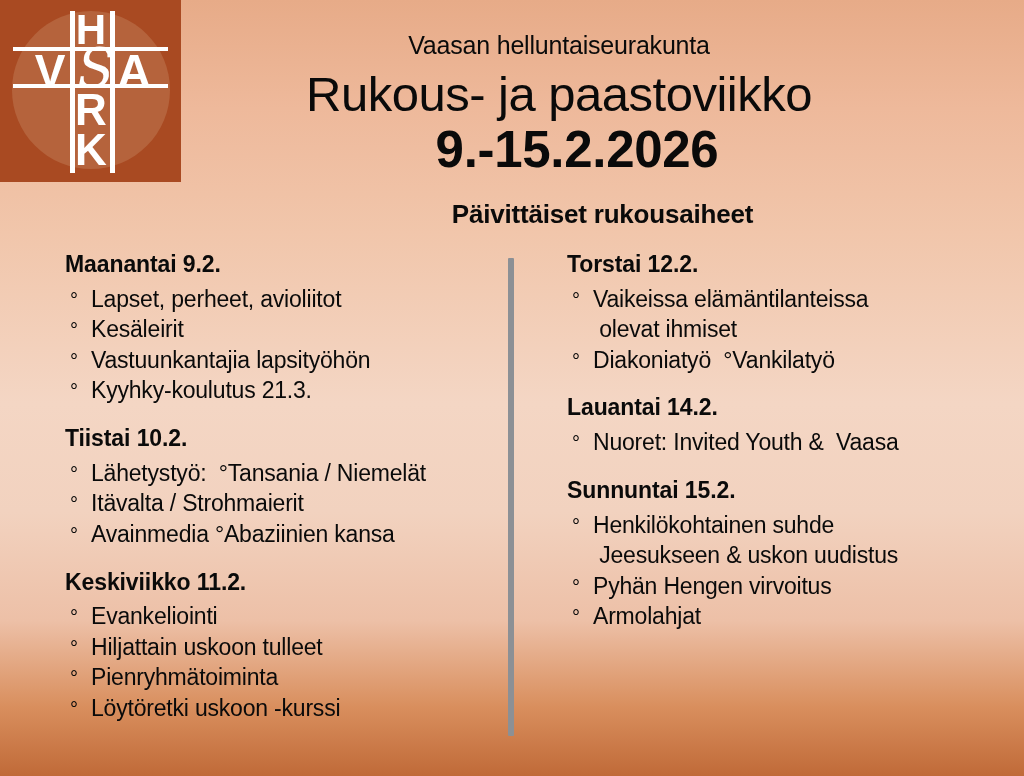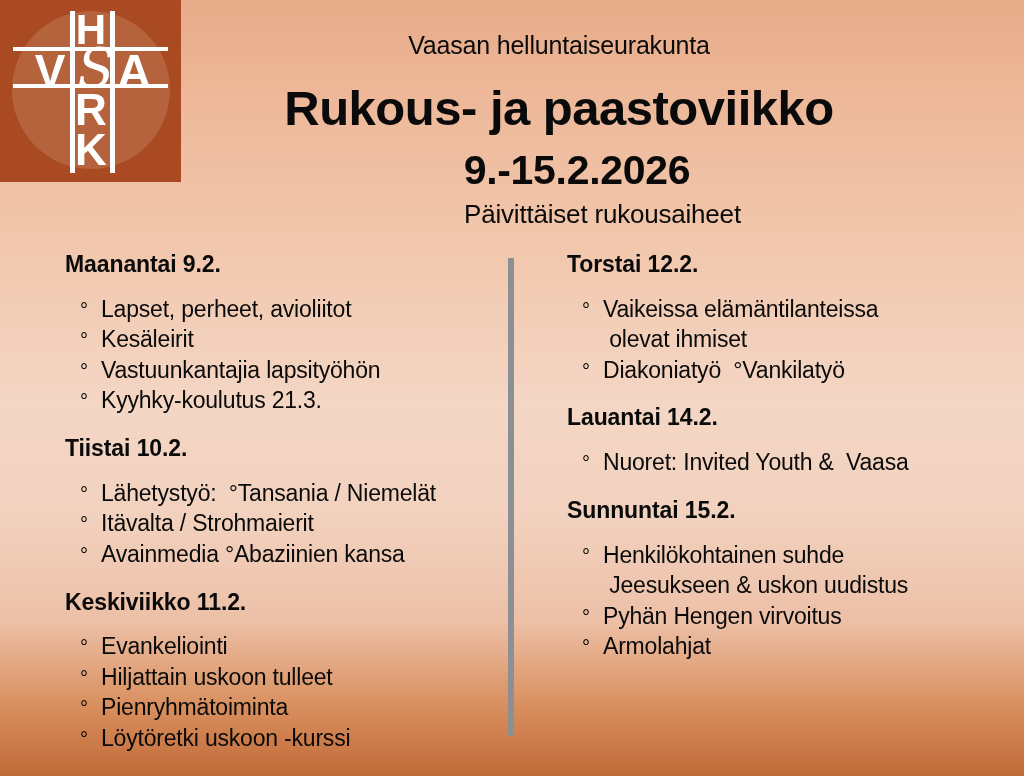--- a/index.html
+++ b/index.html
@@ -91,43 +91,43 @@
   }
   .org-name {
     font-size: 25px;
     font-weight: 400;
     letter-spacing: -0.2px;
     line-height: 1.1;
     color: #0a0a0a;
   }
   .main-title {
     font-size: 49px;
-    font-weight: 700;
+    font-weight: 400;
     letter-spacing: -0.5px;
     line-height: 1.15;
-    margin-top: 20px;
+    margin-top: 6px;
     color: #0a0a0a;
   }
   .date-range {
-    font-size: 41px;
+    font-size: 51px;
     font-weight: 700;
     letter-spacing: -0.3px;
     line-height: 1.1;
-    margin-top: 12px;
+    margin-top: 0;
     color: #0a0a0a;
     padding-left: 36px;
   }
   .subtitle {
     position: absolute;
     left: 181px;
     top: 199px;
     width: 843px;
     text-align: center;
     font-size: 26px;
-    font-weight: 400;
+    font-weight: 700;
     letter-spacing: -0.2px;
     color: #0a0a0a;
   }
 
   
   .divider {
     position: absolute;
     left: 508px;
     top: 258px;
     width: 6px;
@@ -150,21 +150,21 @@
   .day-heading {
     font-size: 23px;
     font-weight: 700;
     letter-spacing: -0.1px;
     line-height: 1.25;
     margin-bottom: 2px;
     color: #0a0a0a;
   }
   .item-list {
     list-style: none;
-    margin: 15px;
+    margin: 5px;
     padding: 0;
   }
   .item {
     font-size: 23px;
     font-weight: 400;
     letter-spacing: -0.2px;
     line-height: 1.33;
     color: #0a0a0a;
     padding-left: 21px;
     text-indent: -21px;

